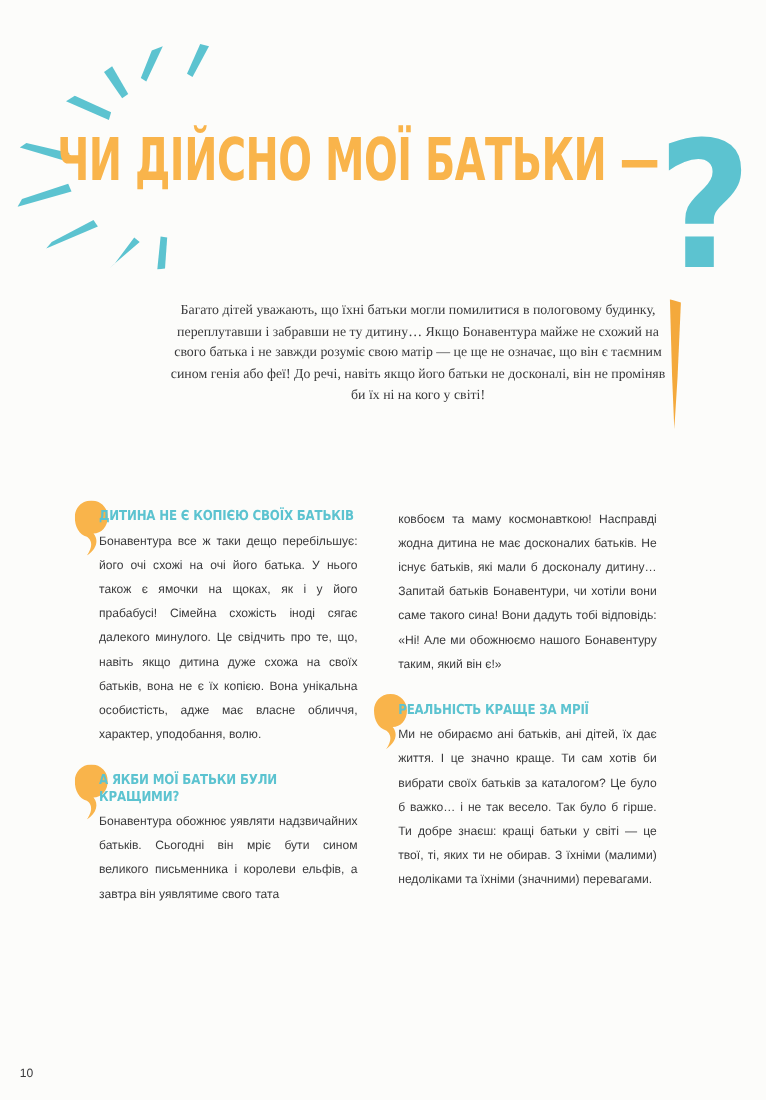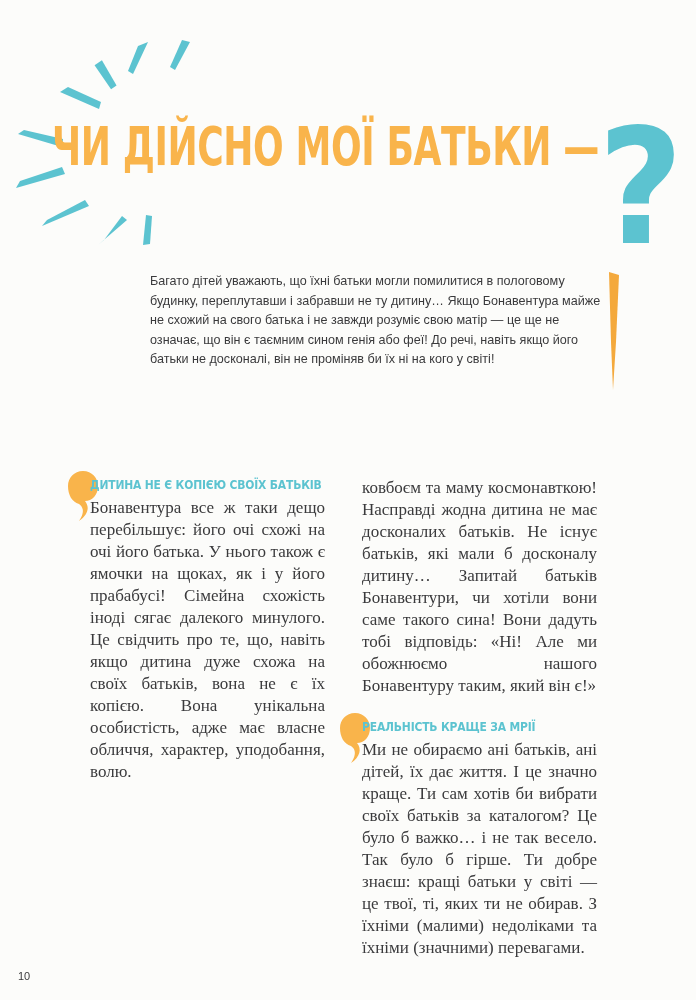--- a/index.html
+++ b/index.html
@@ -82,36 +82,37 @@
   .intro-wrap {
     position: absolute;
     left: 150px;
     top: 272px;
     width: 460px;
   }
   .intro {
     font-size: 12.6px;
     line-height: 19.6px;
     color: #3a3a3c;
-    text-align: left;
+    text-align: center;
     margin: 0;
+    font-family: Liberation Serif, serif;
   }
   .intro-mark {
     position: absolute;
     left: 607px;
     top: 272px;
     width: 14px;
     height: 118px;
   }
 
   
   .cols {
     position: absolute;
     left: 0;
-    top: 477px;
+    top: 461px;
     width: 696px;
     height: 500px;
   }
   .col {
     position: absolute;
     top: 0;
     width: 235px;
   }
   .col-left  { left: 90px; }
   .col-right { left: 362px; }
@@ -134,27 +135,26 @@
     color: #5cc3d0;
     text-transform: uppercase;
     letter-spacing: -0.2px;
     margin: 0 0 5px 0;
     line-height: 15px;
     transform: scaleX(0.86);
     transform-origin: left center;
     width: 116%;
   }
   p.body {
-    font-size: 17px;
+    font-size: 11px;
     line-height: 22px;
     color: #3a3a3c;
     text-align: justify;
     margin: 0 0 18px 0;
     hyphens: manual;
-    font-family: Liberation Serif, serif;
   }
   p.body:last-child { margin-bottom: 0; }
   .gap-top { margin-top: 22px; }
 
   .page-number {
     position: absolute;
     left: 18px;
     bottom: 18px;
     font-size: 11px;
     color: #3a3a3c;
@@ -197,20 +197,27 @@
     <div class="col col-left">
 
       <div class="section">
         <svg class="quote-mark" viewBox="0 0 30 50" xmlns="http://www.w3.org/2000/svg">
           <path d="M15 0 C24 0 30 7 30 15 C30 24 24 30 17 30 C22 36 20 44 11 50 C18 40 14 35 11 33 C4 31 0 24 0 15 C0 7 6 0 15 0 Z" fill="#f9b44b"></path>
         </svg>
         <h2 class="heading">ДИТИНА НЕ Є КОПІЄЮ СВОЇХ БАТЬКІВ</h2>
         <p class="body">Бонавентура все ж таки дещо перебільшує: його очі схожі на очі його батька. У нього також є ямочки на щоках, як і у його прабабусі! Сімейна схожість іноді сягає далекого минулого. Це свідчить про те, що, навіть якщо дитина дуже схожа на своїх батьків, вона не є їх копією. Вона унікальна особистість, адже має власне обличчя, характер, уподобання, волю.</p>
       </div>
 
+      <div class="section gap-top">
+        <svg class="quote-mark" viewBox="0 0 30 50" xmlns="http://www.w3.org/2000/svg">
+          <path d="M15 0 C24 0 30 7 30 15 C30 24 24 30 17 30 C22 36 20 44 11 50 C18 40 14 35 11 33 C4 31 0 24 0 15 C0 7 6 0 15 0 Z" fill="#f9b44b"></path>
+        </svg>
+        <h2 class="heading">А ЯКБИ МОЇ БАТЬКИ БУЛИ КРАЩИМИ?</h2>
+        <p class="body">Бонавентура обожнює уявляти надзвичайних батьків. Сьогодні він мріє бути сином великого письменника і королеви ельфів, а завтра він уявлятиме свого тата</p>
+      </div>
 
     </div>
 
     <div class="col col-right">
 
       <div class="section">
         <p class="body">ковбоєм та маму космонавткою! Насправді жодна дитина не має досконалих батьків. Не існує батьків, які мали б досконалу дитину… Запитай батьків Бонавентури, чи хотіли вони саме такого сина! Вони дадуть тобі відповідь: «Ні! Але ми обожнюємо нашого Бонавентуру таким, який він є!»</p>
       </div>
 
       <div class="section gap-top">

